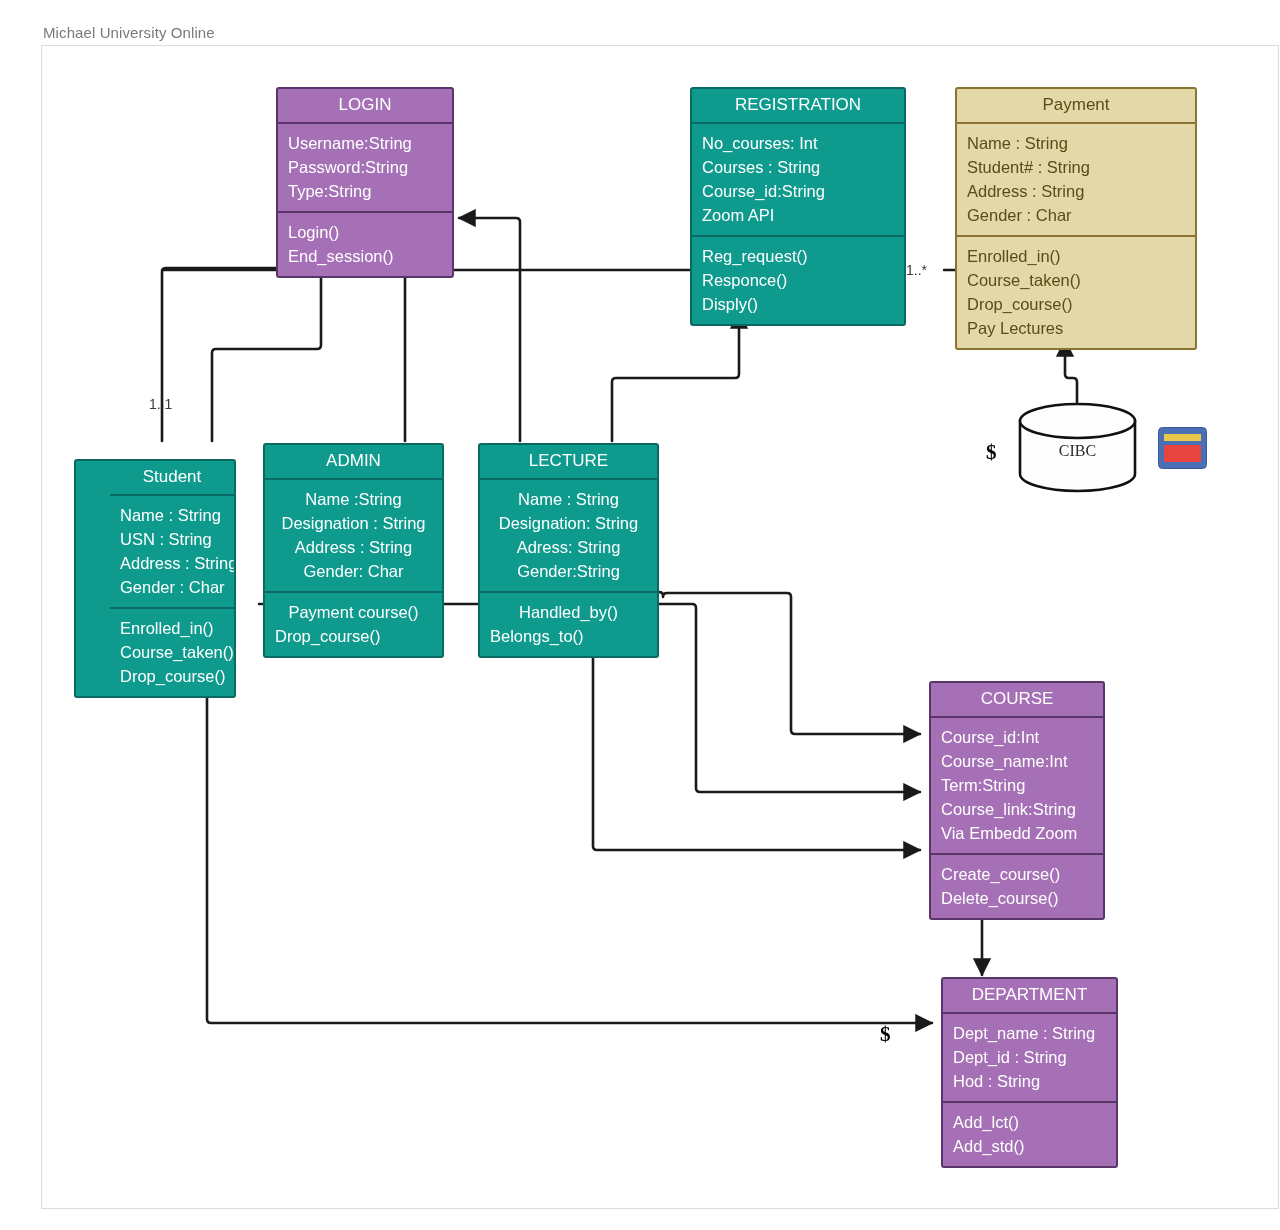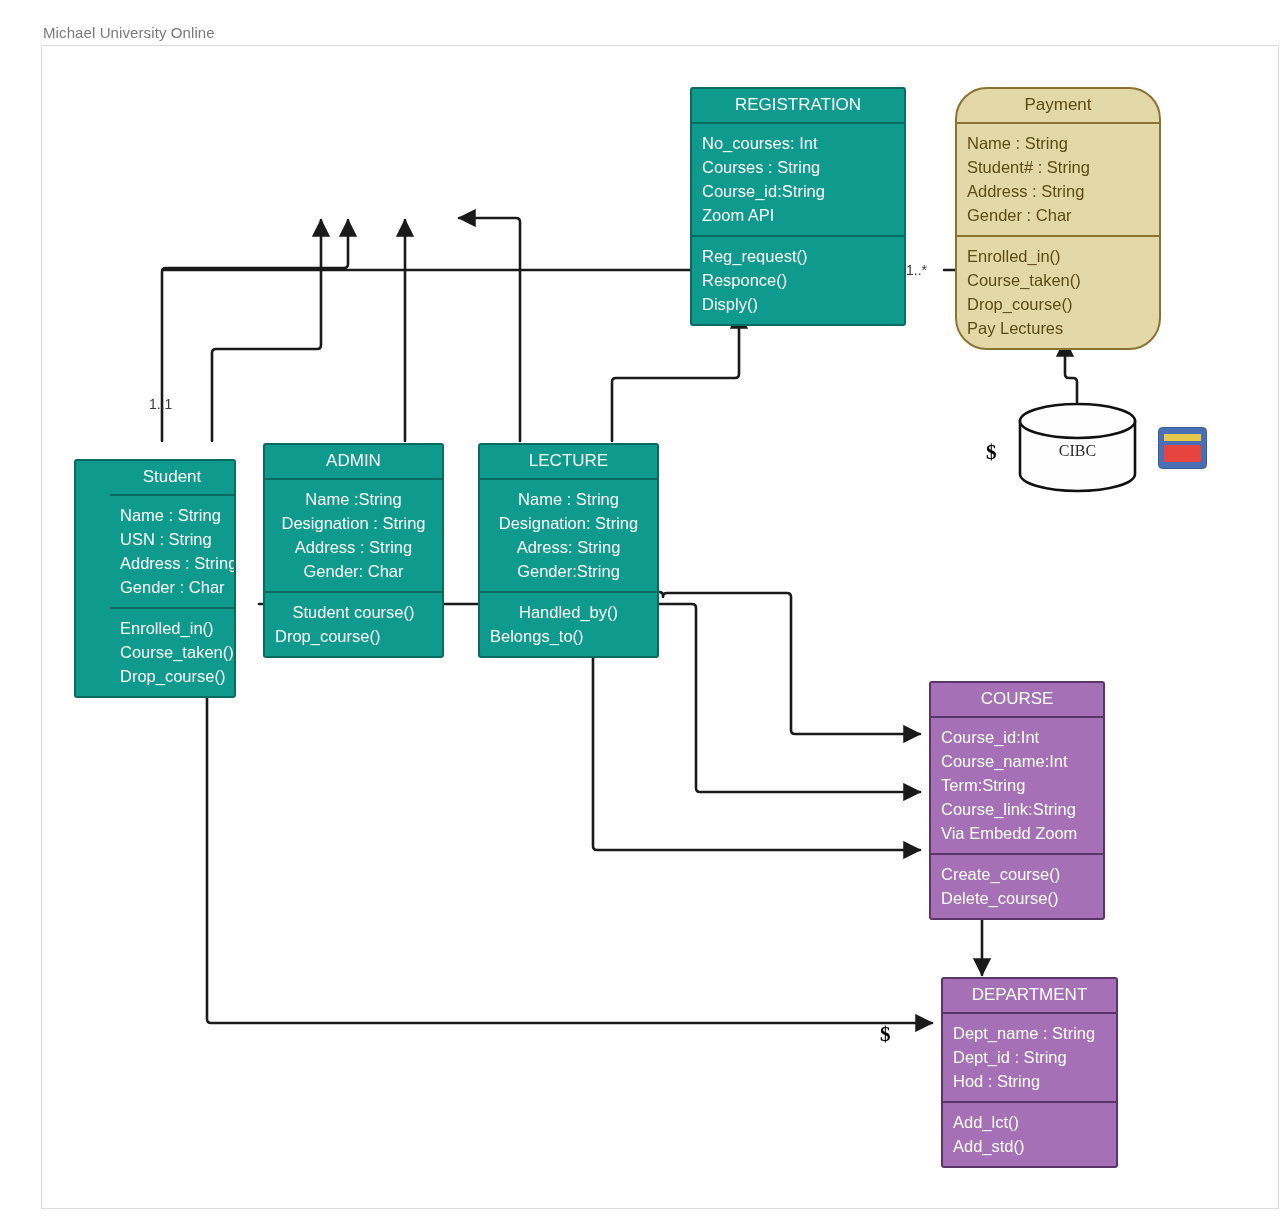--- a/index.html
+++ b/index.html
@@ -158,37 +158,49 @@
 
       <path d="M 570,628 Q 574,628 574,632 L 574,846 Q 574,850 578,850 L 901,850" marker-end="url(#ah)"></path>
 
       <path d="M 963,905 L 963,975" marker-end="url(#ah)"></path>
 
       <path d="M 188,664 L 188,1019 Q 188,1023 192,1023 L 913,1023" marker-end="url(#ah)"></path>
 
     </g>
   </svg>
 
+  <div class="cls thm-purple" id="box-login" style="left:257px; top:87px; width:178px;">
+    <div class="cls-title ta-center">LOGIN</div>
+    <div class="cls-sect attrs">
+      <div class="row ta-left">Username:String</div>
+      <div class="row ta-left">Password:String</div>
+      <div class="row ta-left">Type:String</div>
+    </div>
+    <div class="cls-sect ops">
+      <div class="row ta-left">Login()</div>
+      <div class="row ta-left">End_session()</div>
+    </div>
+  </div>
 
   <div class="cls thm-teal" id="box-registration" style="left:671px; top:87px; width:216px;">
     <div class="cls-title ta-left">REGISTRATION</div>
     <div class="cls-sect attrs">
       <div class="row ta-left">No_courses: Int</div>
       <div class="row ta-left">Courses : String</div>
       <div class="row ta-left">Course_id:String</div>
       <div class="row ta-left">Zoom API</div>
     </div>
     <div class="cls-sect ops">
       <div class="row ta-left">Reg_request()</div>
       <div class="row ta-left">Responce()</div>
       <div class="row ta-left">Disply()</div>
     </div>
   </div>
 
-  <div class="cls thm-tan" id="box-payment" style="left:936px; top:87px; width:206px;border-radius:32px;">
+  <div class="cls thm-tan" id="box-payment" style="left:936px; top:87px; width:242px;">
     <div class="cls-title ta-center">Payment</div>
     <div class="cls-sect attrs">
       <div class="row ta-left">Name : String</div>
       <div class="row ta-left">Student# : String</div>
       <div class="row ta-left">Address : String</div>
       <div class="row ta-left">Gender : Char</div>
     </div>
     <div class="cls-sect ops">
       <div class="row ta-left">Enrolled_in()</div>
       <div class="row ta-left">Course_taken()</div>
@@ -214,21 +226,21 @@
 
   <div class="cls thm-teal" id="box-admin" style="left:244px; top:443px; width:181px;">
     <div class="cls-title ta-left">ADMIN</div>
     <div class="cls-sect attrs">
       <div class="row ta-center">Name :String</div>
       <div class="row ta-center">Designation : String</div>
       <div class="row ta-center">Address : String</div>
       <div class="row ta-center">Gender: Char</div>
     </div>
     <div class="cls-sect ops">
-      <div class="row ta-center">Student  course()</div>
+      <div class="row ta-center">Payment  course()</div>
       <div class="row ta-left">Drop_course()</div>
     </div>
   </div>
 
   <div class="cls thm-teal" id="box-lecture" style="left:459px; top:443px; width:181px;">
     <div class="cls-title ta-center">LECTURE</div>
     <div class="cls-sect attrs">
       <div class="row ta-center">Name : String</div>
       <div class="row ta-center">Designation: String</div>
       <div class="row ta-center">Adress: String</div>

